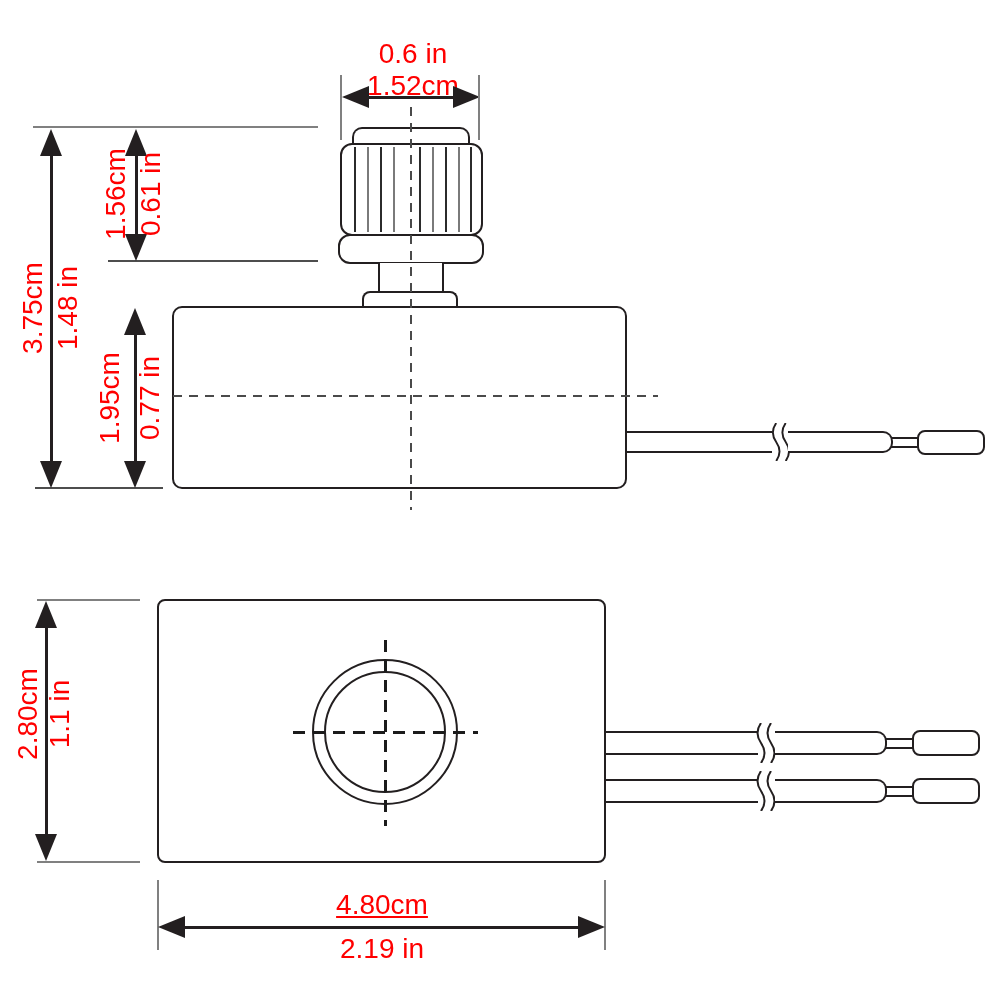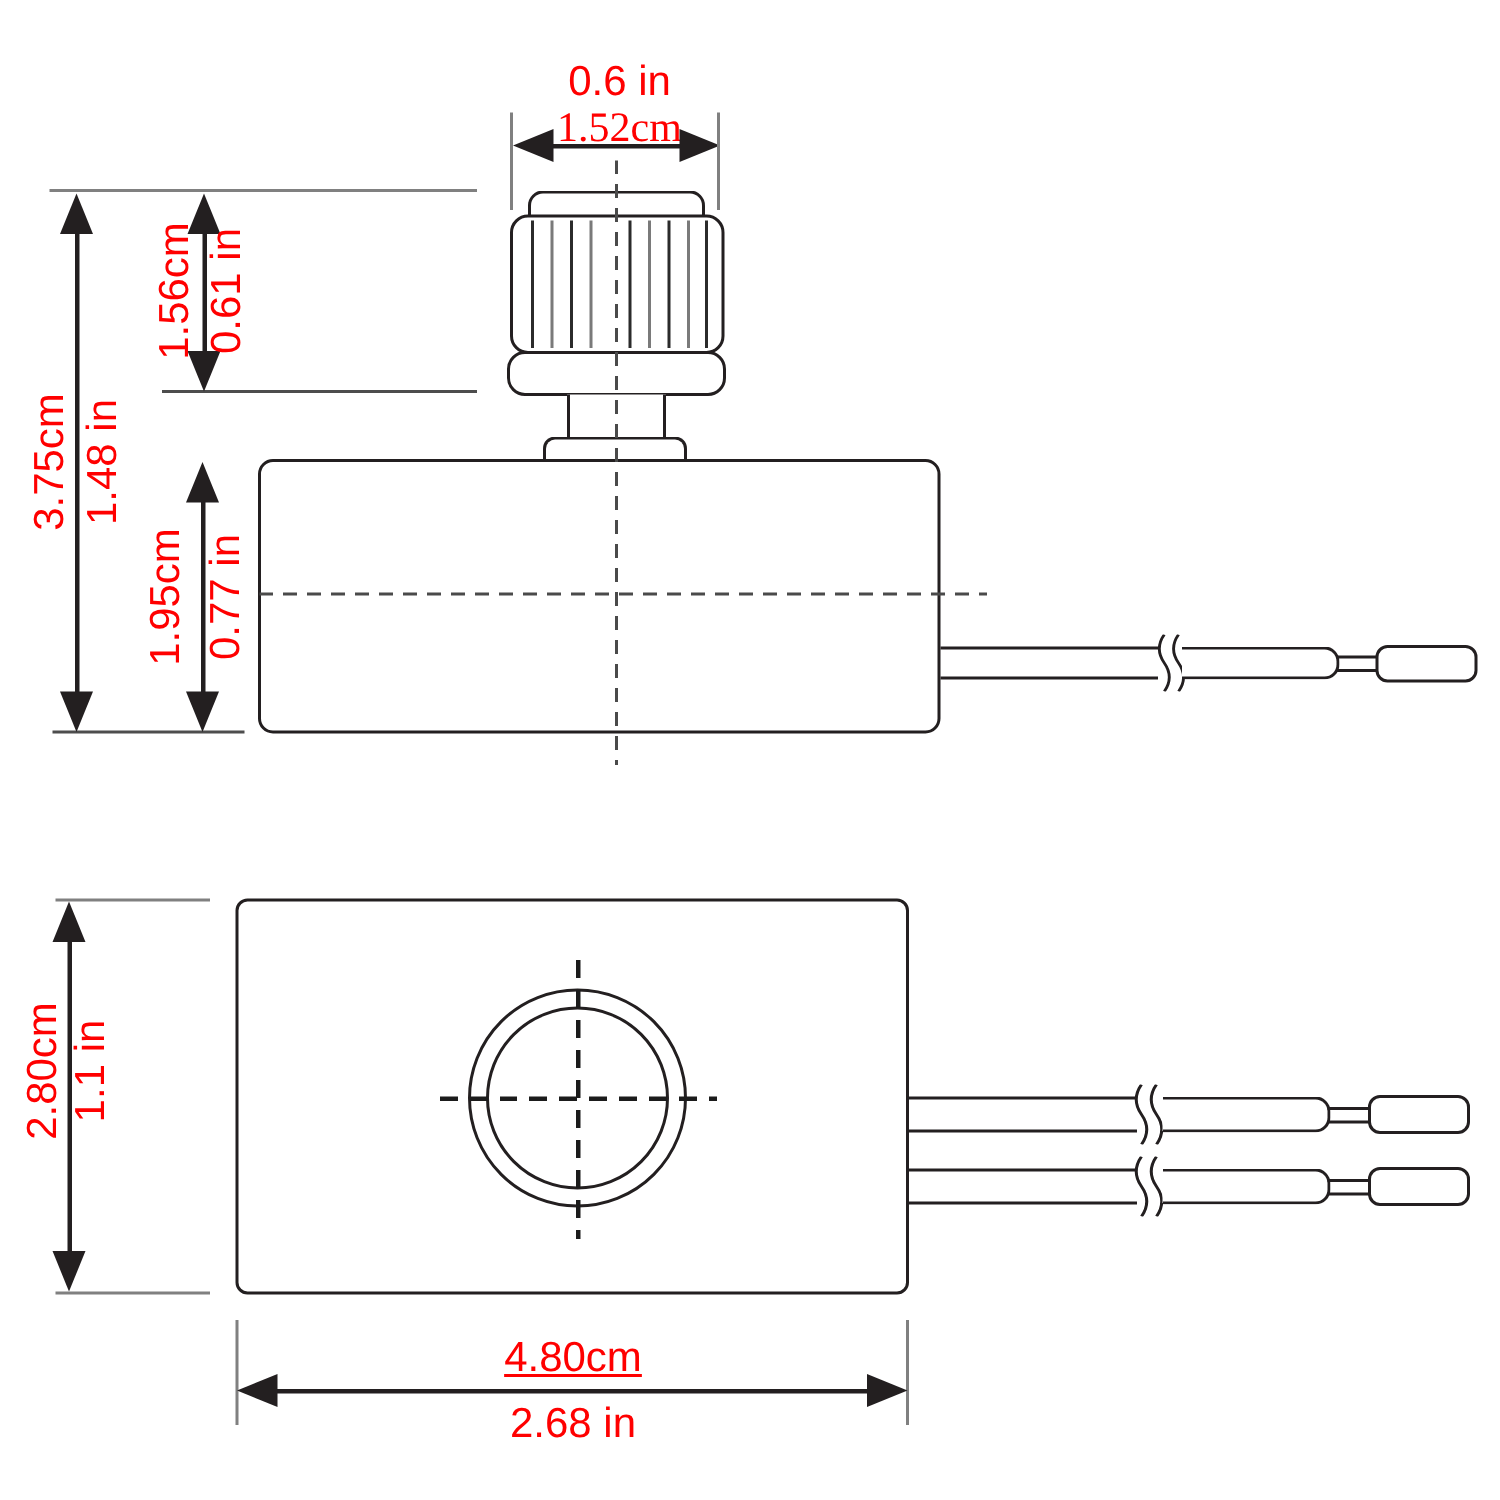--- a/index.html
+++ b/index.html
@@ -63,21 +63,21 @@
   .squiggle{ position:absolute; }
 </style>
 </head>
 <body>
 
 <div class="canvas">
 
   <div class="layer">
 
     <div class="dim-label" style="left:413px; top:54px;">0.6 in</div>
-    <div class="dim-label" style="left:413px; top:86px;font-family:Liberation Serif, serif;">1.52cm</div>
+    <div class="dim-label" style="left:413px; top:86px;">1.52cm</div>
     <div>
       <div class="shaft-h" style="left:355px; top:96px; width:112px;"></div>
       <div class="ah ah-left" style="left:342px; top:86px;"></div>
       <div class="ah ah-right" style="left:453px; top:86px;"></div>
     </div>
     <div class="vline ext" style="left:340px; top:75px; height:65px;"></div>
     <div class="vline ext" style="left:478px; top:75px; height:65px;"></div>
 
     <div class="hline ext" style="left:33px;  top:126px; width:285px;"></div>
     <div class="hline dark" style="left:108px; top:260px; width:210px;"></div>
@@ -182,16 +182,16 @@
     </div>
 
     <div class="vline ext" style="left:157px; top:880px; height:70px;"></div>
     <div class="vline ext" style="left:604px; top:880px; height:70px;"></div>
     <div>
       <div class="shaft-h" style="left:172px; top:926px; width:420px;"></div>
       <div class="ah ah-left" style="left:158px; top:916px;"></div>
       <div class="ah ah-right" style="left:578px; top:916px;"></div>
     </div>
     <div class="dim-label" style="left:382px; top:905px;text-decoration:underline;">4.80cm</div>
-    <div class="dim-label" style="left:382px; top:949px;">2.68 in</div>
+    <div class="dim-label" style="left:382px; top:949px;">2.19 in</div>
   </div>
 
 </div>
 
 </body></html>

